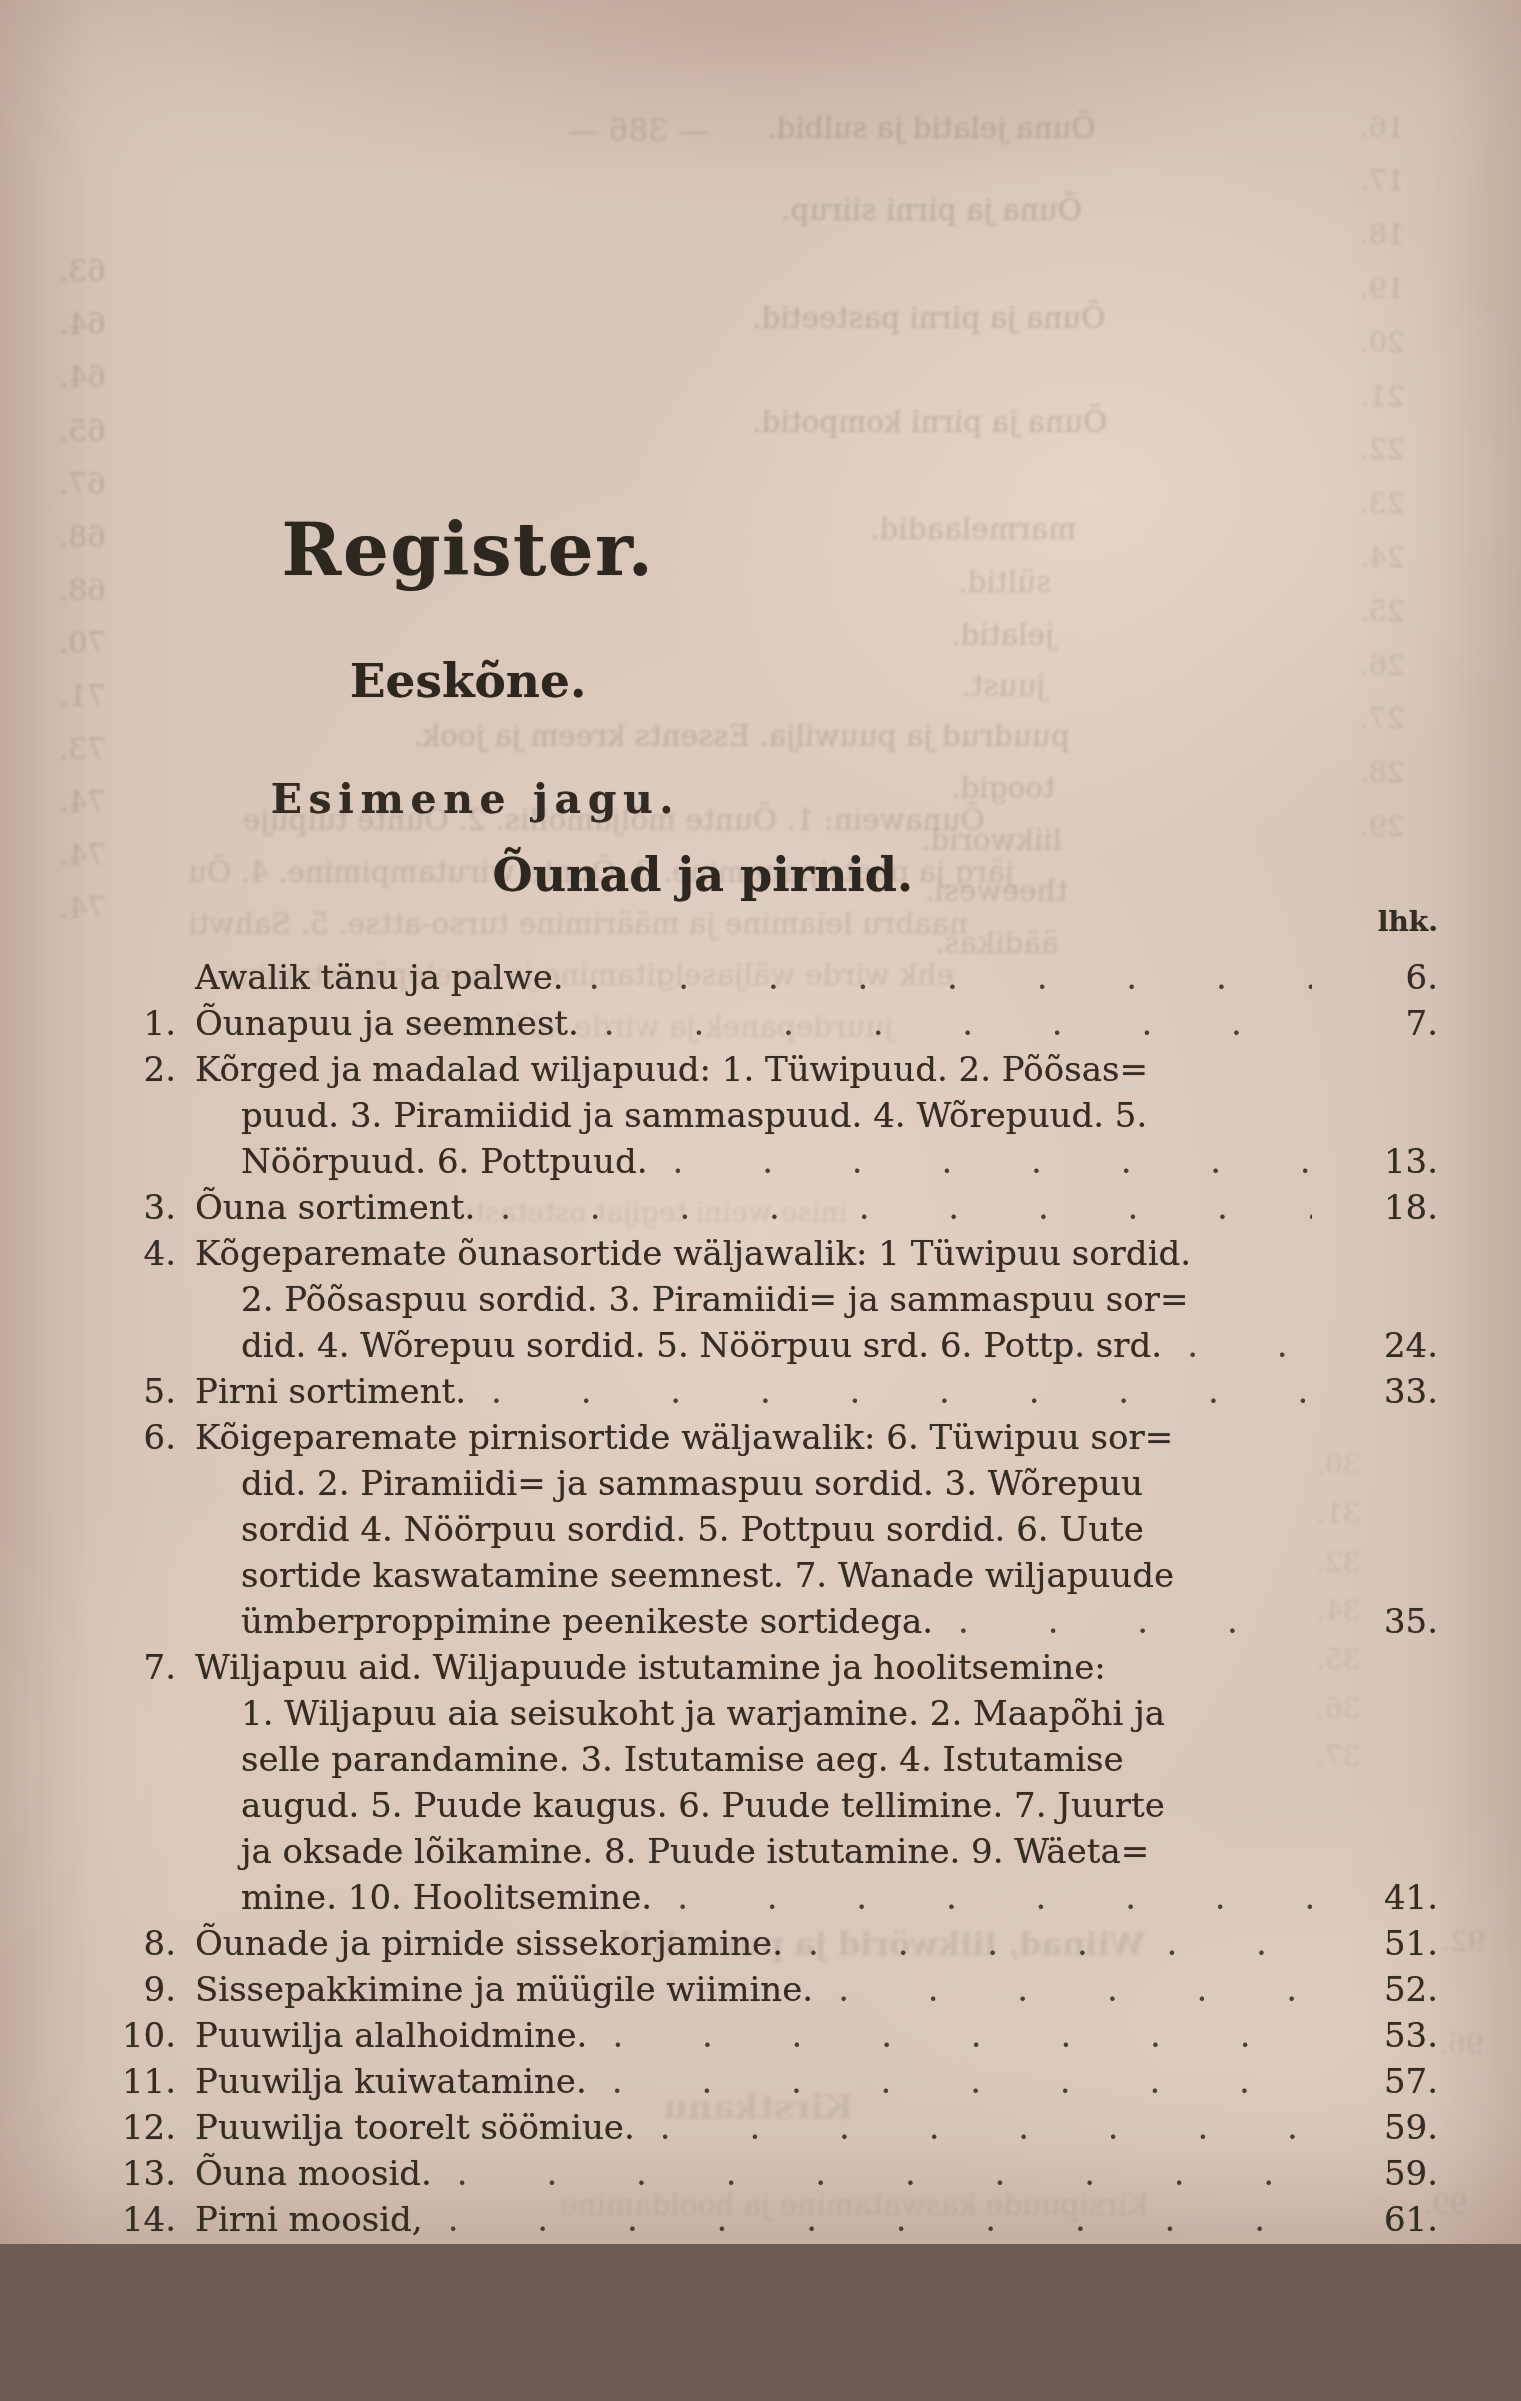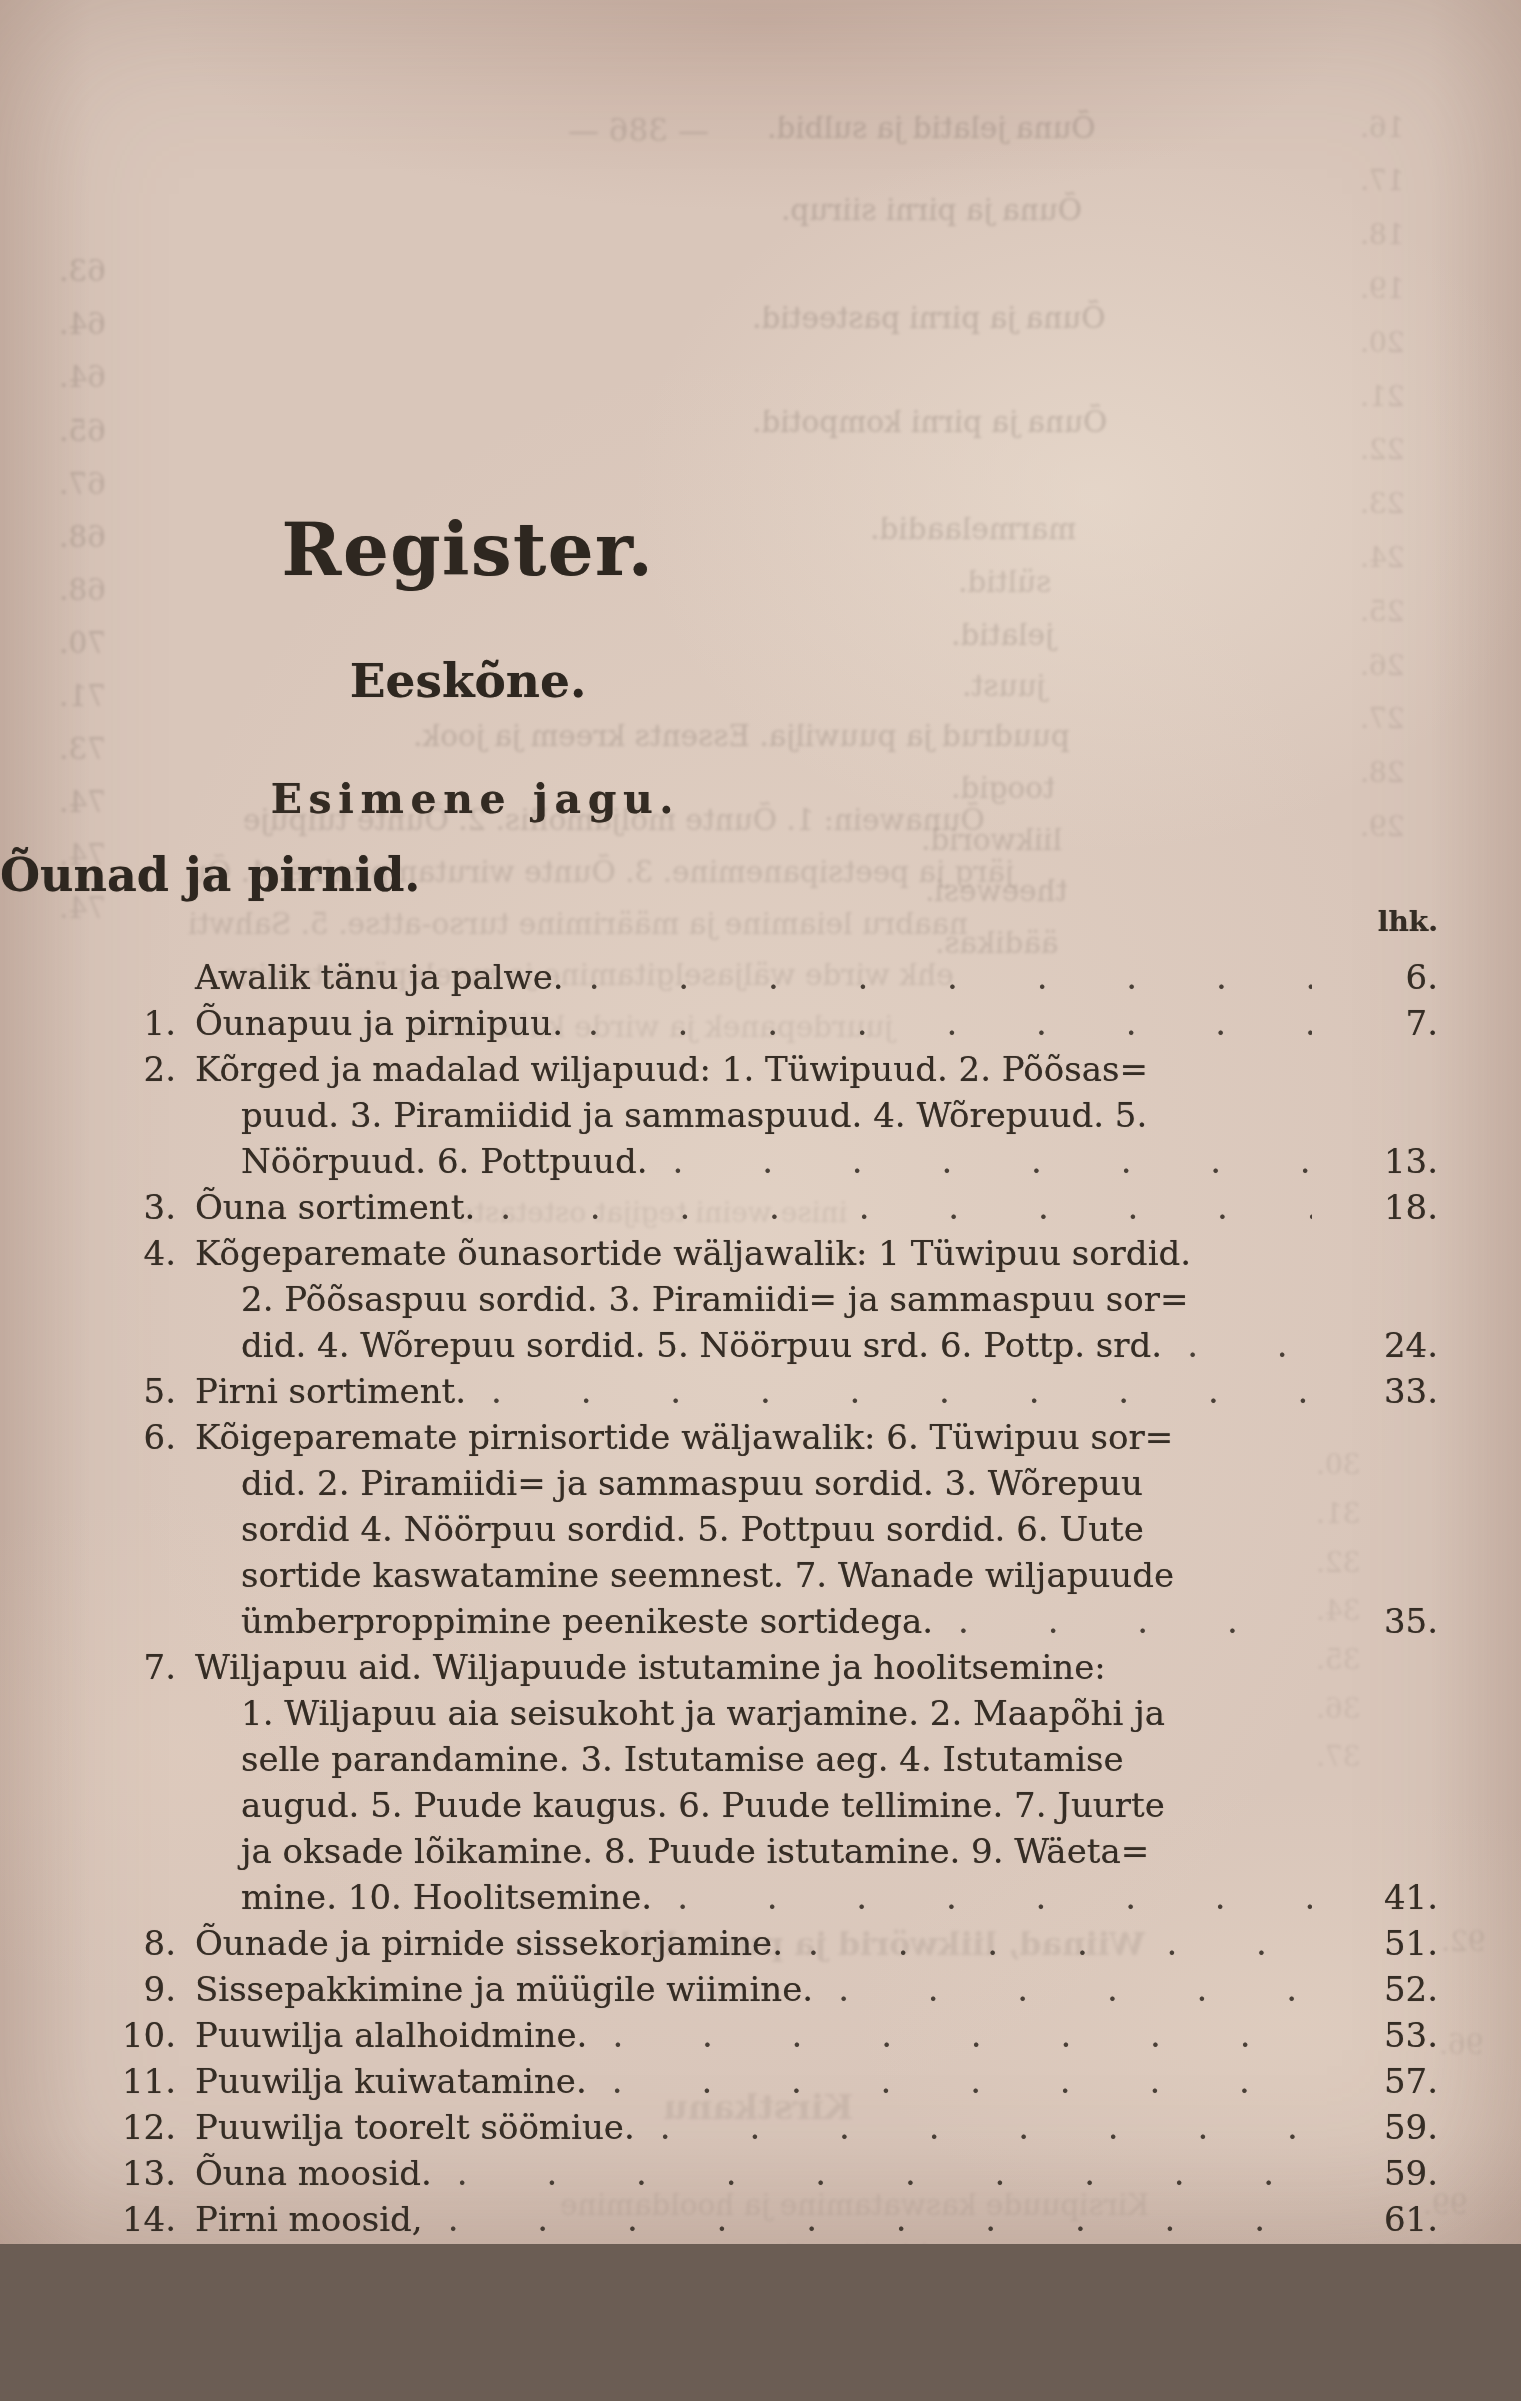--- a/index.html
+++ b/index.html
@@ -41,21 +41,21 @@
   #subtitle{
     position:absolute;left:0;top:653px;width:936px;
     text-align:center;font-size:47px;font-weight:bold;color:#2e2720;
   }
   #section-heading{
     position:absolute;left:0;top:775px;width:951px;
     text-align:center;font-size:41px;font-weight:600;letter-spacing:6.6px;color:#332b23;
   }
   #chapter-heading{
     position:absolute;left:0;top:848px;width:870px;
-    text-align:left;font-size:46px;font-weight:bold;color:#2e2720;
+    text-align:right;font-size:46px;font-weight:bold;color:#2e2720;padding-left:43px;
   }
   #page-col-label{
     position:absolute;top:905px;right:83px;
     font-size:28px;font-weight:bold;
   }
   
   #toc-rows{
     position:absolute;left:0;right:83px;top:954px;
     font-size:34px;
     padding-left:7px;
@@ -176,21 +176,21 @@
 
   <div id="toc-rows" class="print">
       <div class="toc-line">
         <span class="num"></span>
         <span class="txt">Awalik tänu ja palwe.</span>
         <span class="leader">. . . . . . . . . . . . . .</span>
         <span class="pg">6.</span>
       </div>
       <div class="toc-line">
         <span class="num">1.</span>
-        <span class="txt">Õunapuu ja pirnipuu.</span>
+        <span class="txt">Õunapuu ja seemnest.</span>
         <span class="leader">. . . . . . . . . . . . . .</span>
         <span class="pg">7.</span>
       </div>
       <div class="toc-line">
         <span class="num">2.</span>
         <span class="txt">Kõrged ja madalad wiljapuud: 1. Tüwipuud. 2. Põõsas=</span>
       </div>
       <div class="toc-line cont">
         <span class="num"></span>
         <span class="txt">puud. 3. Piramiidid ja sammaspuud. 4. Wõrepuud. 5.</span>

